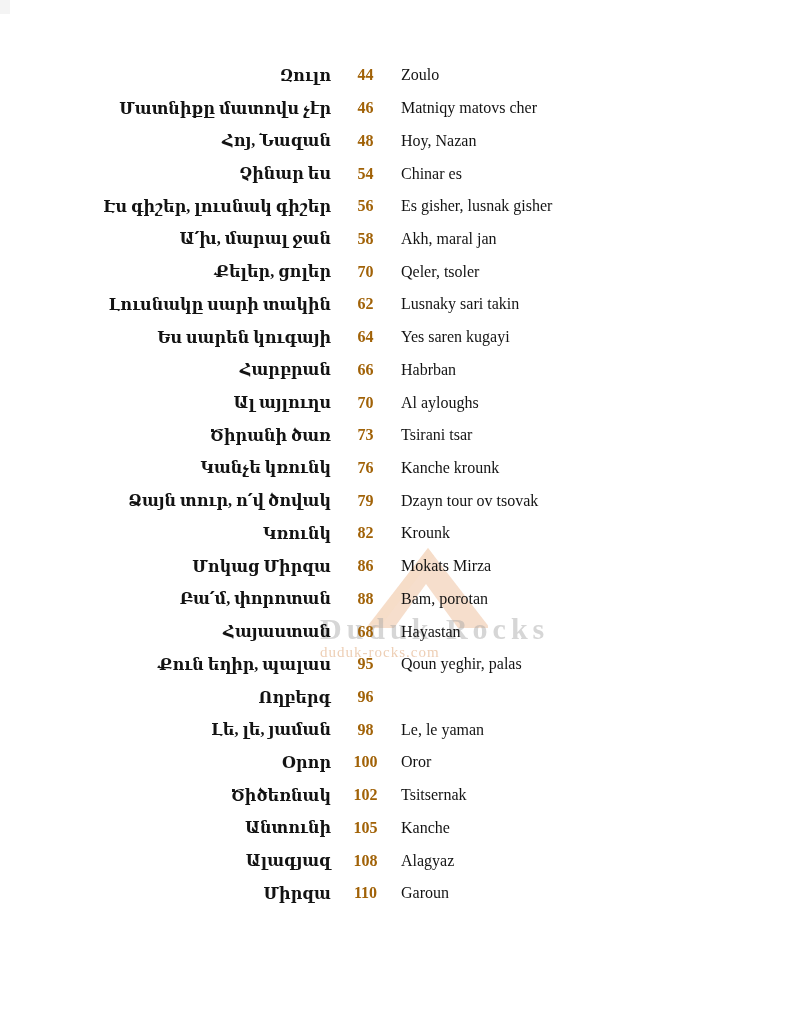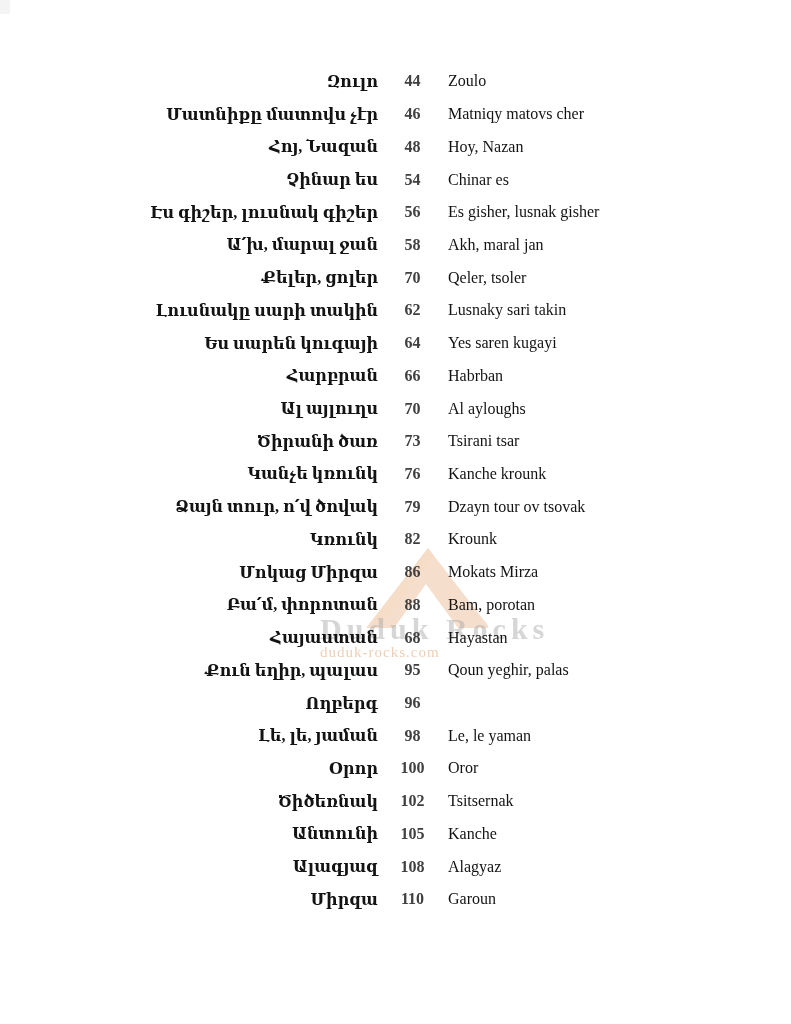--- a/index.html
+++ b/index.html
@@ -32,36 +32,36 @@
   .wm-url{
     position:absolute;left:0;top:104px;width:200px;
     text-align:left;
     font-size:15px;
     letter-spacing:1px;
     color:rgba(222,166,118,0.55);
     white-space:nowrap;
   }
   
   .toc{
-    position:absolute;left:0;top:65px;width:700px;padding-left:47px;
+    position:absolute;left:0;top:59px;width:700px;
   }
   .row{
     display:grid;
     grid-template-columns:331px 69px 1fr;
     height:32.72px;
     align-items:center;
   }
   .hy{
     text-align:right;
     font-weight:bold;font-size:16px;color:#131313;
     white-space:nowrap;
   }
   .num{
     text-align:center;
-    font-weight:bold;font-size:16px;color:#404040;
+    font-weight:bold;font-size:16px;color:#a16207;
   }
   .en{
     text-align:left;padding-left:1px;
     font-weight:normal;font-size:16px;color:#131313;
     white-space:nowrap;
   }
 </style>
 </head>
 <body>
 

